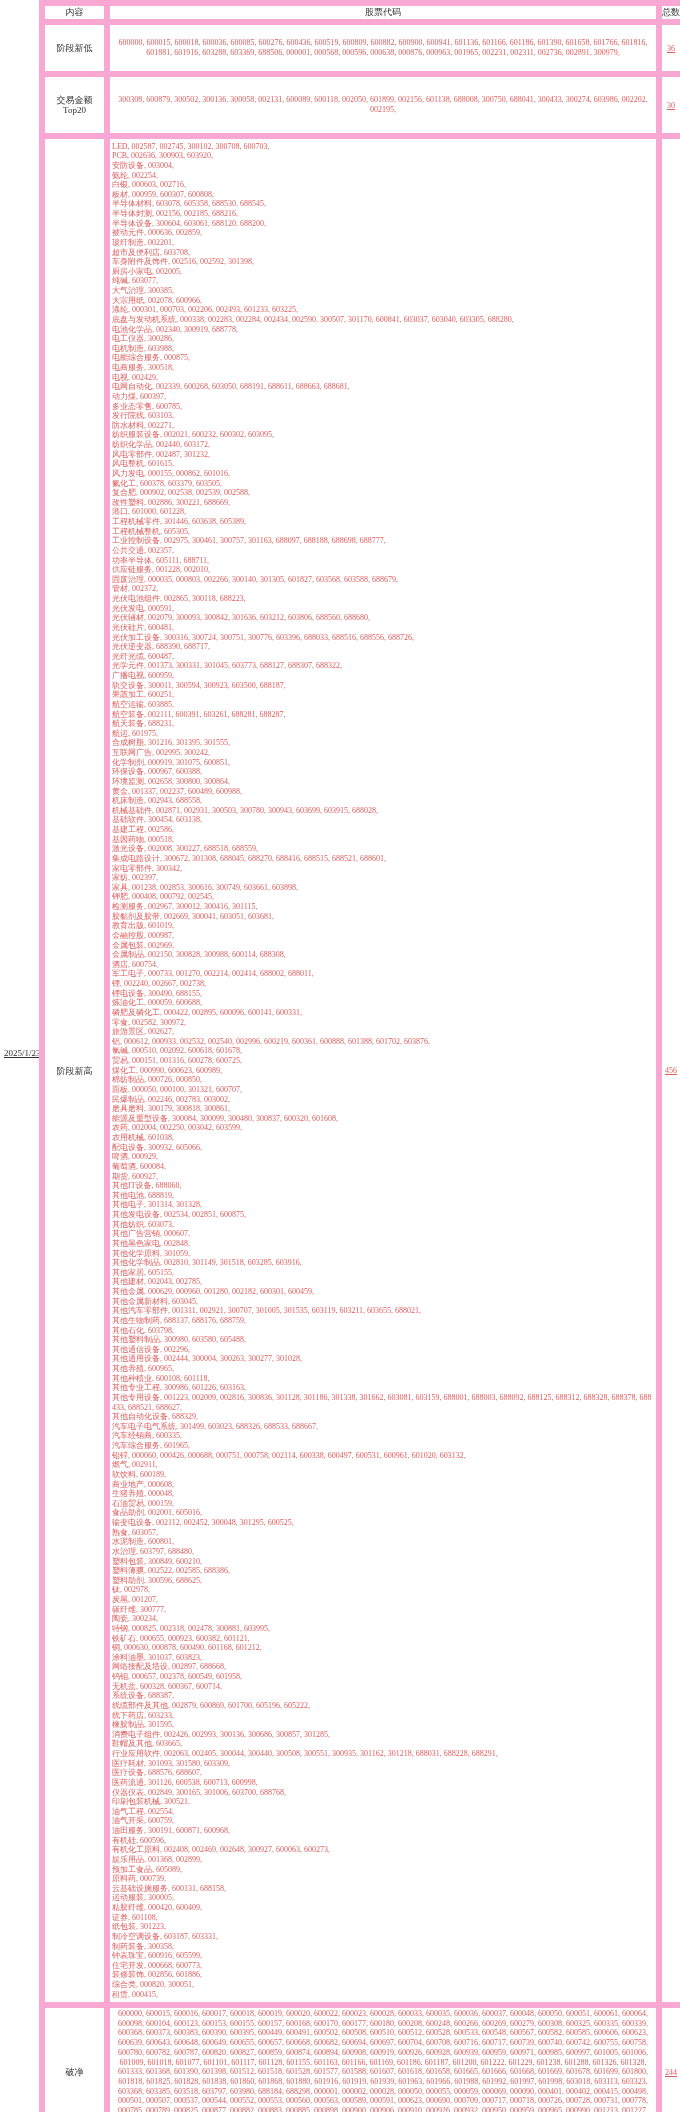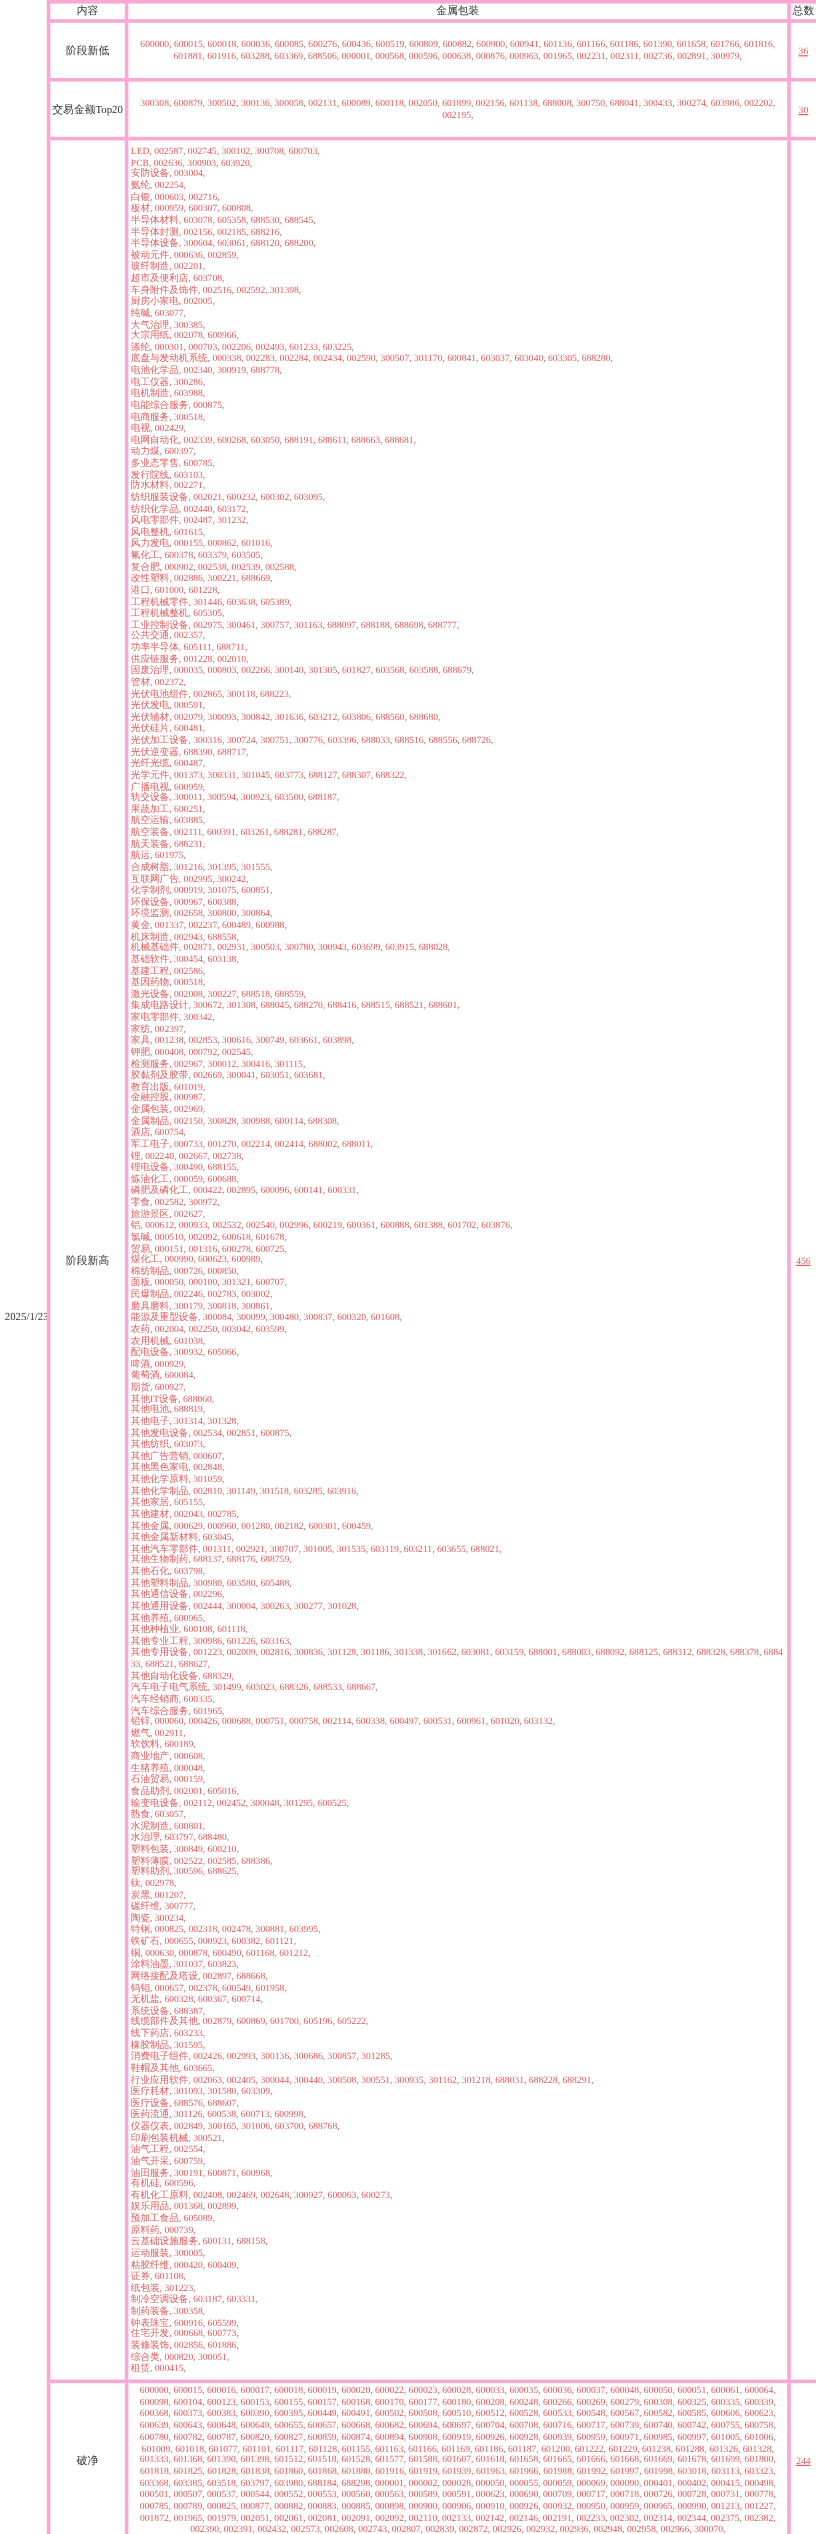--- a/index.html
+++ b/index.html
@@ -1,22 +1,22 @@
 <!DOCTYPE html>
 <html><head>
 <meta charset="utf-8">
 <style>
   html,body{margin:0;padding:0;background:#f6f6f6;}
   .sheet{position:relative;width:680px;height:2112px;background:#ffffff;overflow:hidden;
          font-family:"Liberation Serif","DejaVu Serif",serif;}
-  .date-gutter{position:absolute;left:4px;top:1092px;width:36px;font-size:9px;color:#333;
-               white-space:nowrap;}
+  .date-gutter{position:absolute;left:4px;top:1048px;width:36px;font-size:9px;color:#333;
+               white-space:nowrap;text-decoration:underline;}
   table.report{position:absolute;left:39px;top:0;width:641px;border-collapse:collapse;
                table-layout:fixed;}
-  table.report td,table.report th{border:3px solid #f9a8d4;overflow:hidden;}
+  table.report td,table.report th{border:6px solid #f9a8d4;overflow:hidden;}
   col.c-label{width:65px;} col.c-codes{width:552px;} col.c-total{width:24px;}
   th.hdr{font-weight:normal;font-size:9px;color:#2f2f2f;text-align:center;vertical-align:middle;padding:0;}
   td.lbl{font-size:9px;color:#2f2f2f;text-align:center;vertical-align:middle;padding:18px 1px;line-height:10px;}
   td.codes{font-size:8px;color:#dd5c5c;text-align:center;vertical-align:middle;
            line-height:9.7px;padding:1px 4px;margin-top:37px;}
   td.codes.leftlist{text-align:left;vertical-align:middle;white-space:pre-wrap;
                     word-break:break-all;line-height:9.63px;padding:1px 2px 1px 2px;}
   td.total{font-size:8px;color:#dd5c5c;text-align:center;vertical-align:middle;padding:0;text-decoration:underline;}
   tr.h-hdr{height:14px;} tr.h-r1{height:43px;} tr.h-r2{height:14px;} tr.h-r3{height:21px;}
   tr.h-r4{height:1869px;} tr.h-r5{height:130px;} tr.h-r6{height:21px;}
@@ -29,21 +29,21 @@
 
   <table class="report">
     <colgroup>
       <col class="c-label">
         <col class="c-codes">
         <col class="c-total">
     </colgroup>
     <tbody>
         <tr class="h-hdr">
       <th class="hdr">内容</th>
-      <th class="hdr">金属包装</th>
+      <th class="hdr">股票代码</th>
       <th class="hdr">总数</th>
     </tr>
     <tr class="h-r1">
       <td class="lbl">阶段新低</td>
       <td class="codes">600000, 600015, 600018, 600036, 600085, 600276, 600436, 600519, 600809, 600882, 600900, 600941, 601136, 601166, 601186, 601390, 601658, 601766, 601816, 601881, 601916, 603288, 603369, 688506, 000001, 000568, 000596, 000638, 000876, 000963, 001965, 002231, 002311, 002736, 002891, 300979,</td>
       <td class="total">36</td>
     </tr>
     <tr class="h-r3">
       <td class="lbl">交易金额Top20</td>
       <td class="codes">300308, 600879, 300502, 300136, 300058, 002131, 600089, 600118, 002050, 601899, 002156, 601138, 688008, 300750, 688041, 300433, 300274, 603986, 002202, 002195,</td>

